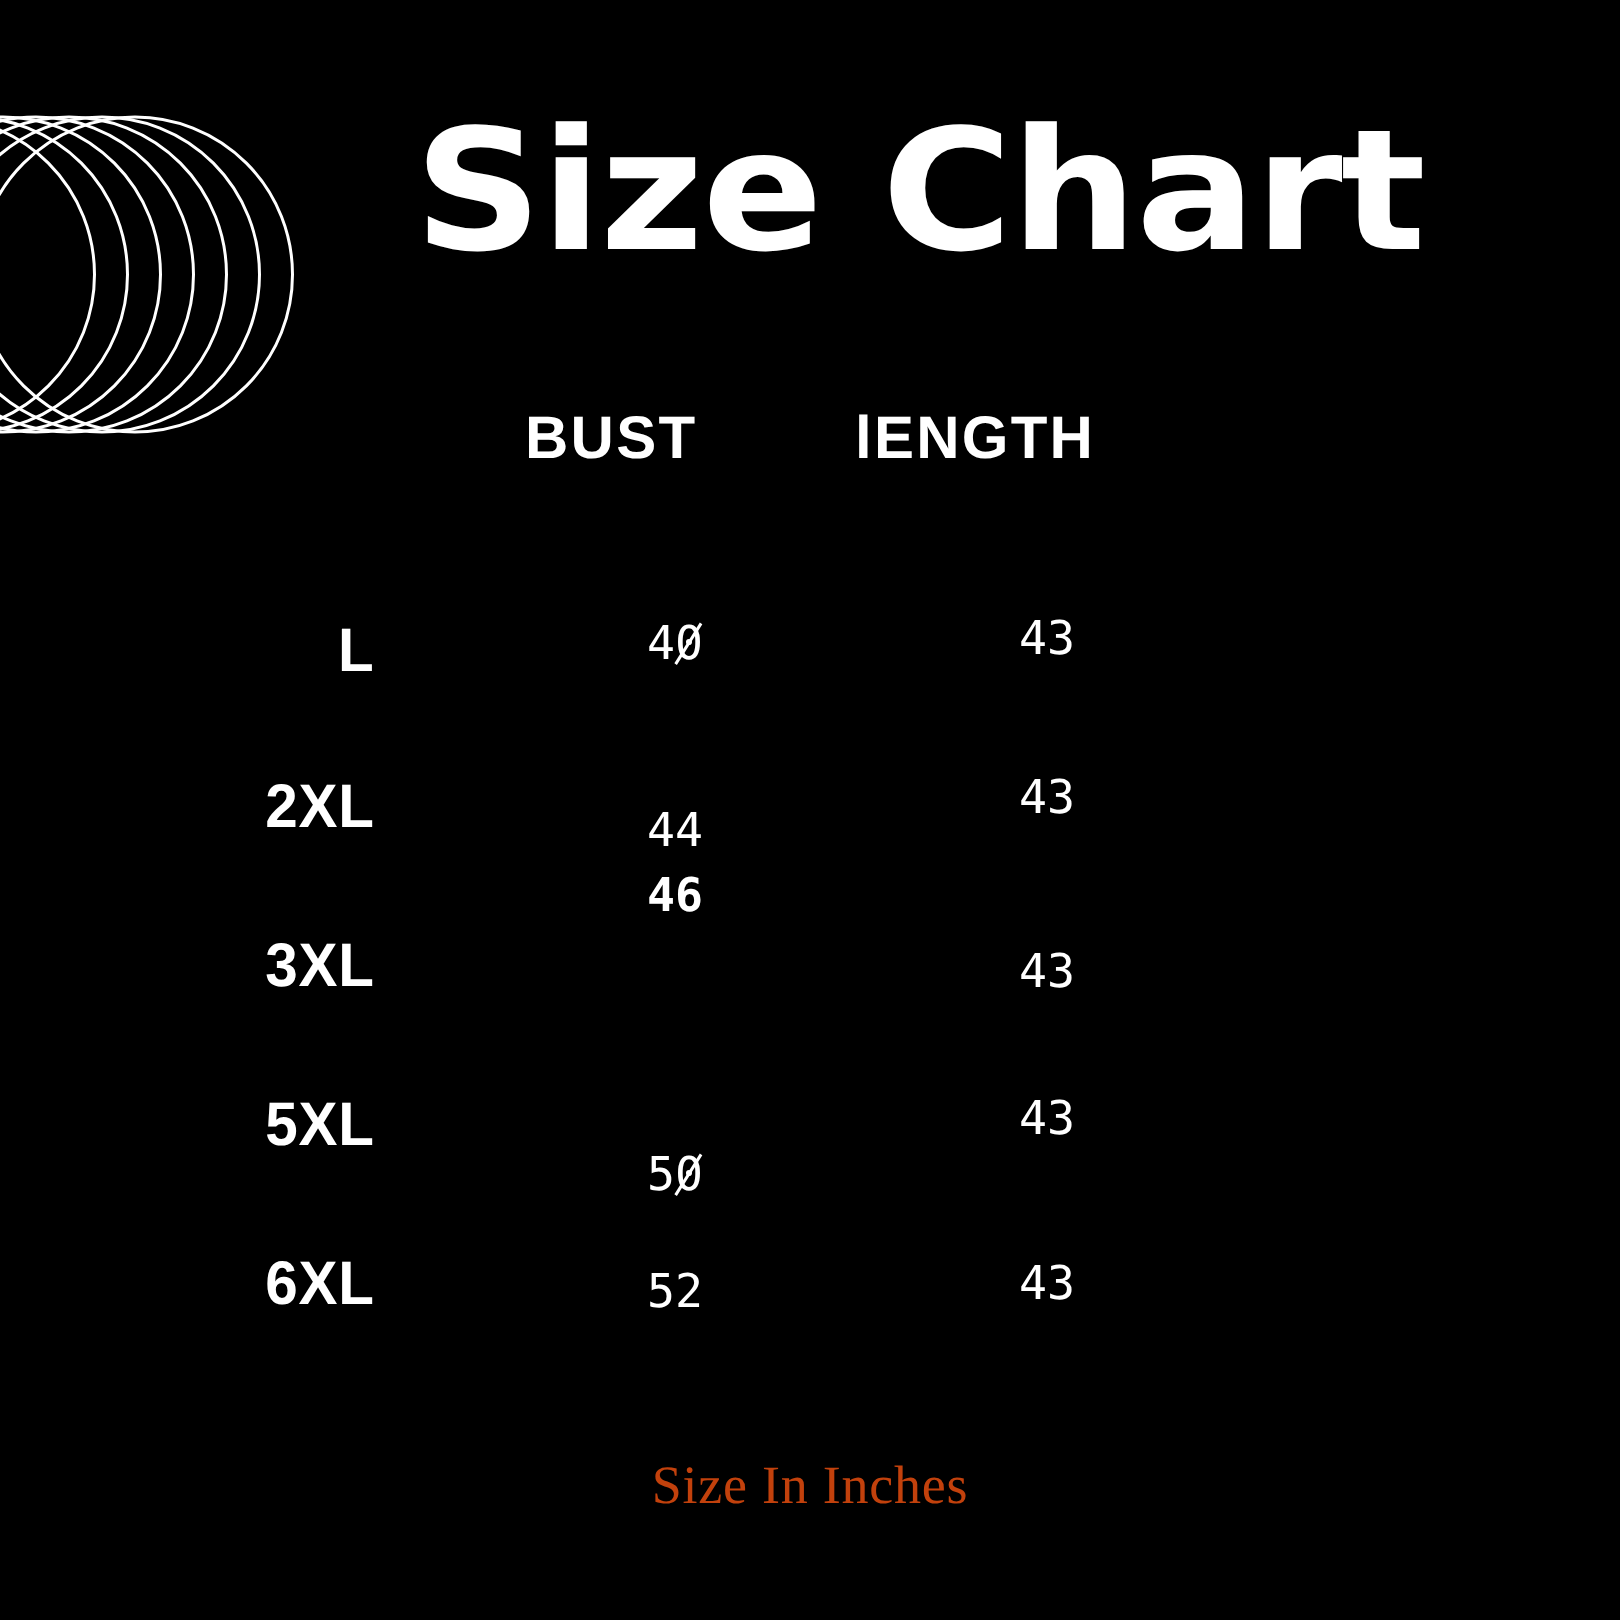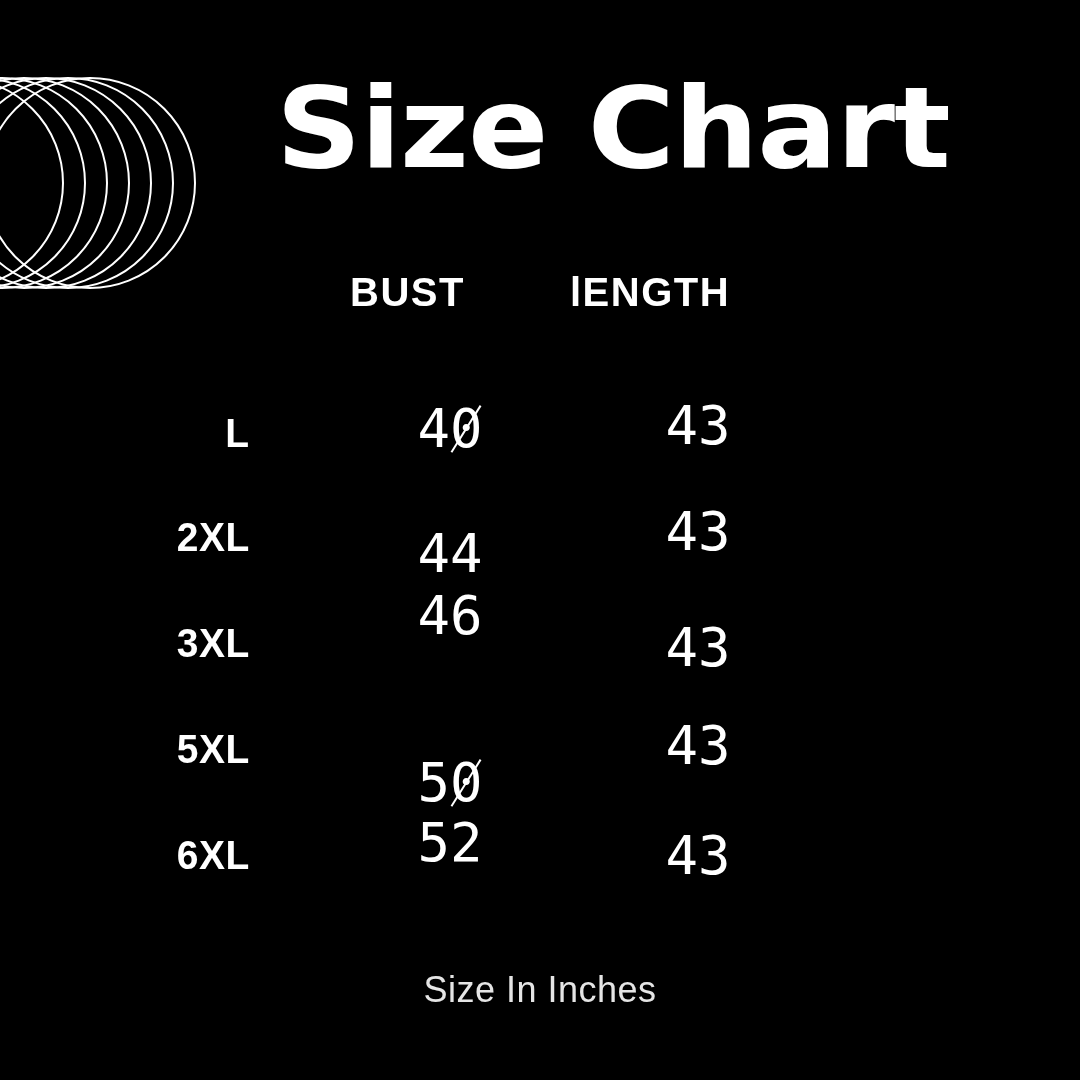--- a/index.html
+++ b/index.html
@@ -90,21 +90,21 @@
     color: #ffffff;
     white-space: nowrap;
     transform: scaleX(0.95);
     transform-origin: right center;
   }
 
   .val {
     position: absolute;
     font-family: "DejaVu Sans Mono", "Liberation Mono", monospace;
     font-weight: 400;
-    font-size: 54px;
+    font-size: 31px;
     line-height: 46px;
     letter-spacing: 0px;
     color: #ffffff;
     white-space: nowrap;
     text-align: center;
     width: 120px;
   }
   .val.bust   { left: 390px; }
   .val.length { left: 638px; }
 
@@ -124,26 +124,26 @@
     transform: translate(-50%, -50%) rotate(32deg);
   }
 
   
   #footer {
     position: absolute;
     left: 0;
     top: 972px;
     width: 1080px;
     text-align: center;
-    font-family: Liberation Sans, sans-serif;
+    font-family: Liberation Serif, serif;
     font-weight: 400;
     font-size: 36px;
     line-height: 36px;
     letter-spacing: 0.5px;
-    color: #e5e5e5;
+    color: #c2410c;
     white-space: nowrap;
   }
 </style>
 </head>
 <body>
 
 <div id="canvas">
 
   <div id="deco">
     <svg width="300" height="340" viewBox="0 0 300 340" aria-hidden="true">
@@ -173,31 +173,31 @@
           <div class="val bust" style="top: 406px;">4<span class="zero">0</span></div>
           <div class="val length" style="top: 403px;">43</div>
         </div>
         <div class="row">
           <div class="sz" style="top: 517px;">2XL</div>
           <div class="val bust" style="top: 531px;">44</div>
           <div class="val length" style="top: 509px;">43</div>
         </div>
         <div class="row">
           <div class="sz" style="top: 623px;">3XL</div>
-          <div class="val bust" style="top: 593px;">46</div>
+          <div class="val bust" style="top: 574px; font-weight: bold;">46</div>
           <div class="val length" style="top: 625px;">43</div>
         </div>
         <div class="row">
           <div class="sz" style="top: 729px;">5XL</div>
           <div class="val bust" style="top: 760px;">5<span class="zero">0</span></div>
           <div class="val length" style="top: 723px;">43</div>
         </div>
         <div class="row">
           <div class="sz" style="top: 835px;">6XL</div>
-          <div class="val bust" style="top: 820px;">52</div>
+          <div class="val bust" style="top: 838px;">52</div>
           <div class="val length" style="top: 833px;">43</div>
         </div>
       </div>
 
   </div>
 
   <div id="footer">Size In Inches</div>
 
 </div>
 

